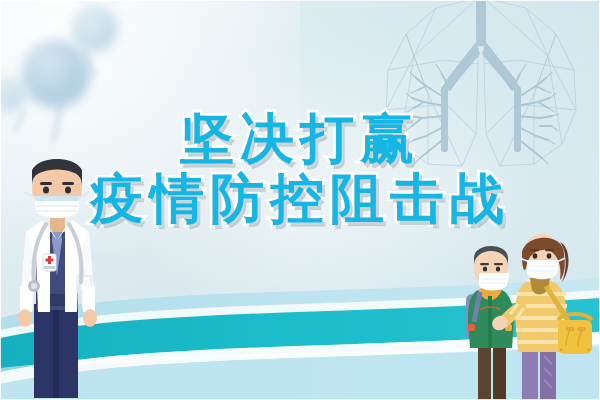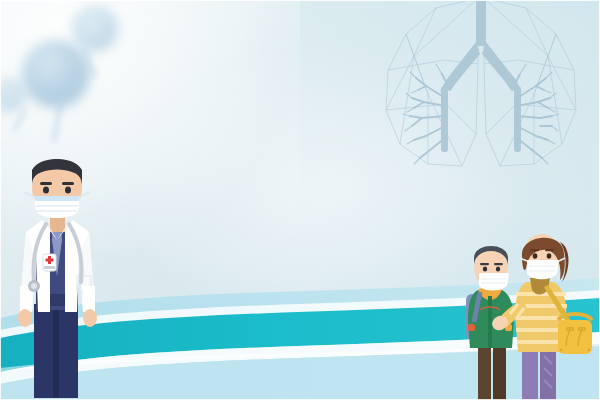--- a/index.html
+++ b/index.html
@@ -166,20 +166,24 @@
       </defs>
       <path d="M0 58 C140 26 330 36 600 18 L600 140 L0 140 Z" fill="url(#wLight)" opacity="0.85"></path>
       <path d="M0 70 C150 40 340 48 600 30 L600 50 C340 68 150 60 0 90 Z" fill="#ffffff" opacity="0.8"></path>
       <path d="M0 78 C150 48 340 56 600 38 L600 72 C340 90 150 82 0 112 Z" fill="url(#wTeal)"></path>
       <path d="M0 112 C150 82 340 90 600 72 L600 84 C340 102 150 94 0 124 Z" fill="#ffffff" opacity="0.85"></path>
       <path d="M0 124 C150 94 340 102 600 84 L600 140 L0 140 Z" fill="#bfe4ef" opacity="0.9"></path>
       <path d="M0 108 C160 90 360 96 600 82 L600 86 C360 100 160 94 0 112 Z" fill="#ffffff" opacity="0.5"></path>
     </svg>
   </div>
 
+  <div class="title-block">
+    <span class="tline tline-1">坚决打赢</span>
+    <span class="tline tline-2">疫情防控阻击战</span>
+  </div>
 
   <div class="figure doctor">
     <svg viewBox="0 0 118 264" xmlns="http://www.w3.org/2000/svg">
 
       <rect x="36" y="168" width="20" height="94" fill="#2b3566"></rect>
       <rect x="60" y="168" width="20" height="94" fill="#2b3566"></rect>
       <rect x="55" y="168" width="6" height="94" fill="#222c55"></rect>
 
       <rect x="38" y="92" width="42" height="82" fill="#3f4a7e"></rect>
       <rect x="38" y="158" width="42" height="12" fill="#2f3a66"></rect>

